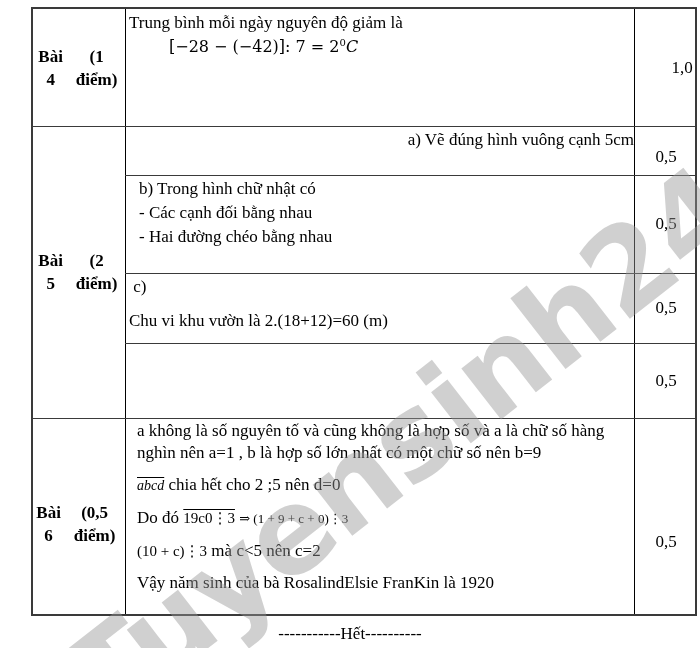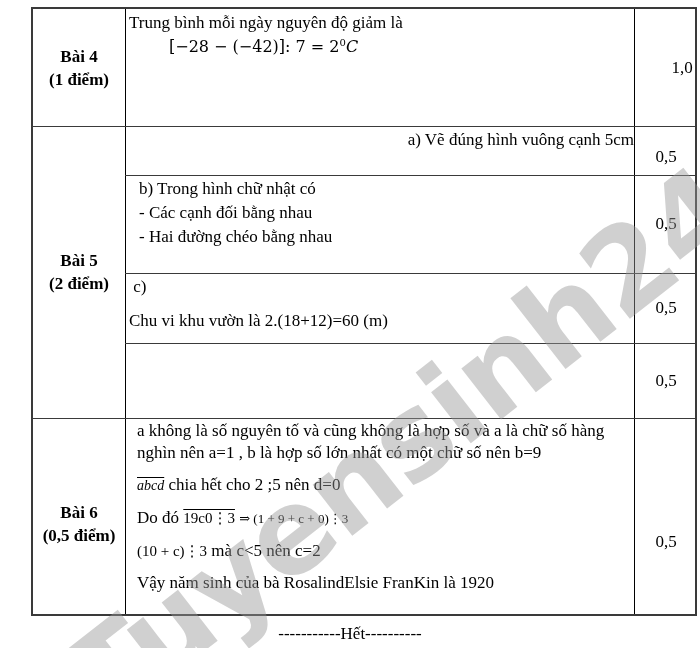--- a/index.html
+++ b/index.html
@@ -4,21 +4,21 @@
 <style>
   html, body { margin:0; padding:0; background:#ffffff; }
   body { width:700px; height:648px; position:relative; overflow:hidden;
          font-family:"Liberation Serif", "DejaVu Serif", serif; color:#000; }
   .tbl { position:absolute; left:31px; top:7px; width:666px; height:609px;
          border:2px solid #3a3a3a; box-sizing:border-box; }
   .vline { position:absolute; top:0; bottom:0; width:0; border-left:1.5px solid #000; }
   .hline { position:absolute; height:0; border-top:1.5px solid #3a3a3a; }
   .cell { position:absolute; box-sizing:border-box; }
   .label { text-align:center; font-weight:bold; font-size:17px; line-height:23px;
-           display:flex; flex-direction:column; justify-content:center; align-items:center; }
+           display:flex; flex-direction:row; justify-content:center; align-items:center; }
   .score { display:flex; justify-content:center; align-items:center; font-size:17px; }
   .content { font-size:17px; line-height:24px; padding-left:3px; }
   .math { font-family:"DejaVu Serif", serif; font-size:16px; }
   .mi { font-style:italic; }
   sup { font-size:10px; vertical-align:super; line-height:0; }
   .frac { display:inline-flex; flex-direction:column; align-items:center; vertical-align:middle;
           font-size:11px; line-height:11px; font-family:"DejaVu Sans", sans-serif; font-weight:bold; margin:0 1px; }
   .frac .num { border-bottom:1px solid #000; padding:0 1px; }
   .overline { text-decoration:overline; }
   .footer { position:absolute; left:0; width:700px; top:624px; text-align:center; font-size:17px; }

